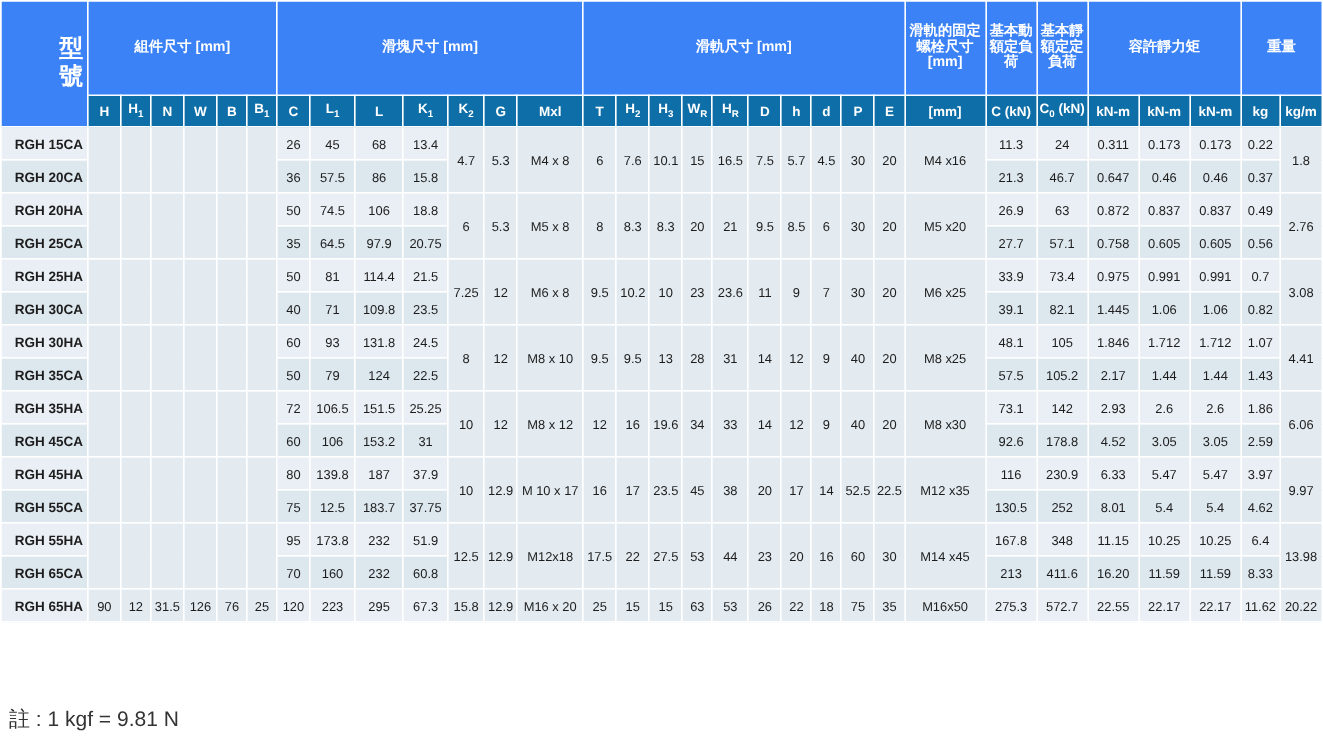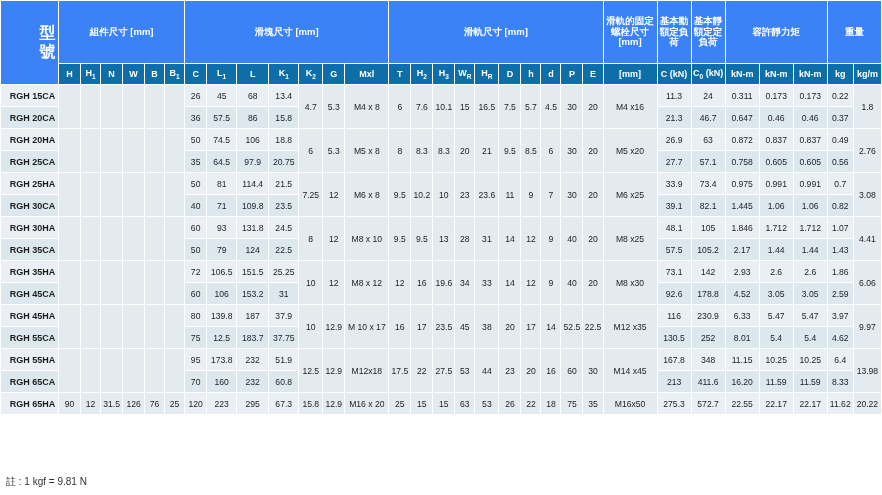--- a/index.html
+++ b/index.html
@@ -9,21 +9,21 @@
   table.spec td,table.spec th{border:1px solid #ffffff;text-align:center;vertical-align:middle;padding:0;}
   thead th{background:#3b82f6;color:#ffffff;font-weight:bold;line-height:1.15;}
   thead th.sub{background:#0e6ea8;color:#ffffff;font-size:9px;height:20px;}
   thead th.grp{font-size:9.5px;height:62px;}
   thead th.model{font-size:16px;padding-left:36px;}
   tbody td{background:#e9eff4;height:21px;color:#1d1d1d;font-size:8.6px;}
   tbody tr.alt td{background:#dde7ee;}
   tbody td.model{font-weight:bold;text-align:center;padding-left:6px;font-size:9px;background:#e9eff4;}
   tbody tr.alt td.model{background:#dde7ee;margin-left:38px;}
   td.span{background:#e3ebf1;}
-  .note{position:absolute;left:6px;bottom:6px;font-size:10px;color:#333;}
+  .note{position:absolute;left:6px;bottom:6px;font-size:14px;color:#333;}
   sub{font-size:6.5px;}
 </style>
 </head>
 <body>
 
 <div id="wrap">
 <table class="spec">
   <colgroup>
     <col style="width:58px">
         <col style="width:22px">

